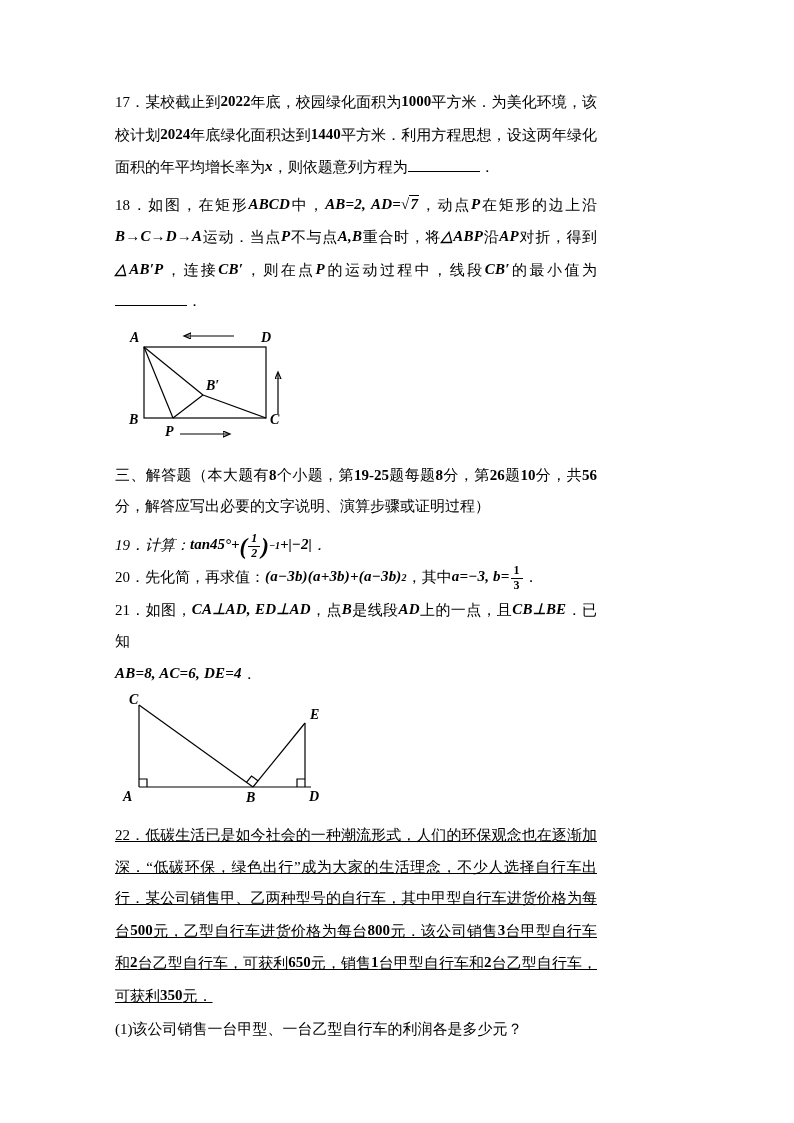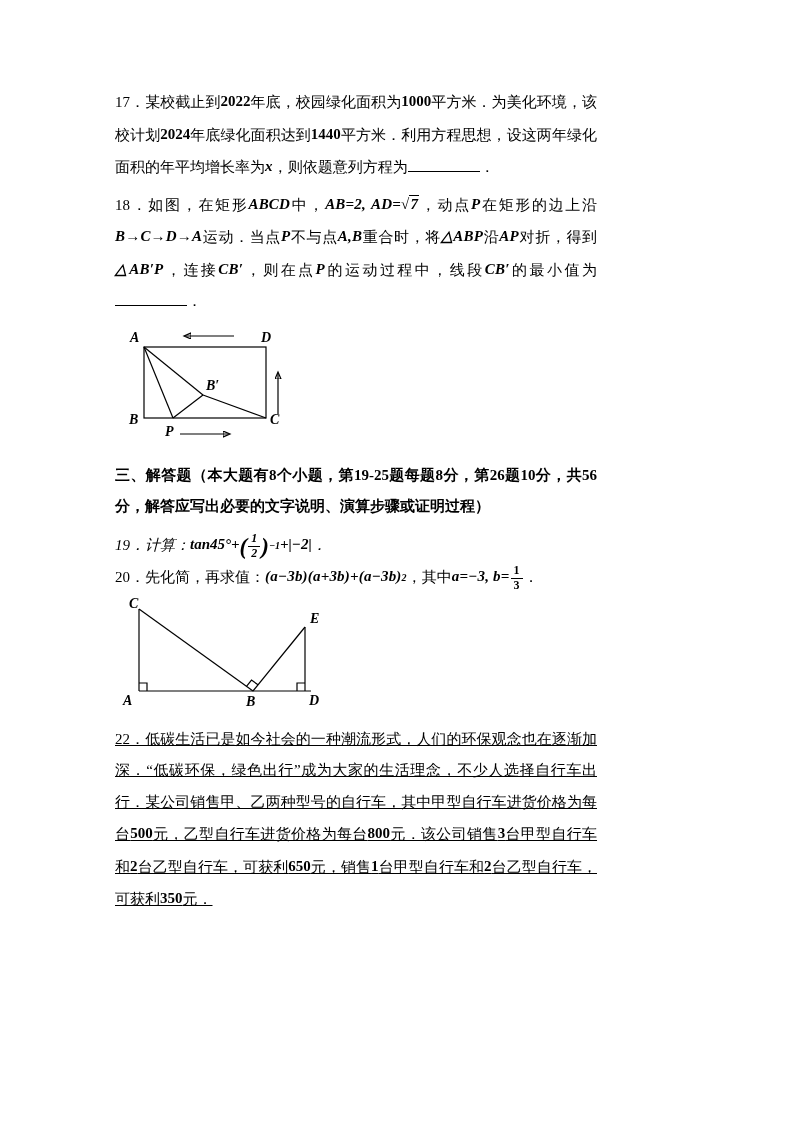--- a/index.html
+++ b/index.html
@@ -12,21 +12,21 @@
   }
   .sheet {
     width: 707px; height: 1123px;
     padding: 86px 110px 30px 115px;
     overflow: hidden;
   }
   .para { margin: 0; line-height: 2.1; text-align: justify; }
   .cn { font-family: "Liberation Serif", "DejaVu Sans", serif; }
   .m  { font-family: "Liberation Serif", serif; font-style: italic; font-weight: bold; letter-spacing: .2px; vertical-align: 1px; }
   .n  { font-family: "Liberation Serif", serif; font-weight: bold; vertical-align: 1px; }
-  .hb { font-weight: bold; }
+  .hb { font-weight: normal; }
   .hn { font-weight: bold; font-family: "Liberation Serif", serif; }
   .heading { font-weight: bold; margin-bottom: 6px; }
   .bigp { font-family: "Liberation Serif", serif; font-weight: bold; font-size: 23px; line-height: 1; vertical-align: -4px; }
   sup { font-size: 10px; line-height: 0; }
   sup.n, sup.m { font-weight: bold; }
   .frac {
     display: inline-flex; flex-direction: column; align-items: center;
     vertical-align: middle; line-height: 1.15; font-size: 12px;
     font-weight: bold; font-family: "Liberation Serif", serif; margin: 0 1px;
   }
@@ -88,20 +88,21 @@
   <div class="para q19"><span class="cn">19．计算：</span><span class="n">tan45°+</span><span class="bigp">(</span><span class="frac n">
         <span class="fnum">1</span>
         <span class="fden">2</span>
       </span><span class="bigp">)</span><sup class="n">−1</sup><span class="n">+|−2|</span><span class="cn">．</span></div>
 
   <div class="para q20"><span class="cn">20．先化简，再求值：</span><span class="m">(a−3b)(a+3b)+(a−3b)</span><sup class="m">2</sup><span class="cn">，其中</span><span class="m">a=−3, b=</span><span class="frac n">
         <span class="fnum">1</span>
         <span class="fden">3</span>
       </span><span class="cn">．</span></div>
 
+  <div class="para q21"><span class="cn">21．如图，</span><span class="m">CA⊥AD, ED⊥AD</span><span class="cn">，点</span><span class="m">B</span><span class="cn">是线段</span><span class="m">AD</span><span class="cn">上的一点，且</span><span class="m">CB⊥BE</span><span class="cn">．已知</span><br><span class="m">AB=8, AC=6, DE=4</span><span class="cn">．</span></div>
 
   <figure class="fig21">
     <svg width="212" height="116" viewBox="0 0 212 116">
       <line x1="24" y1="95" x2="196" y2="95"></line>
       <line x1="24" y1="95" x2="24" y2="13"></line>
       <line x1="24" y1="13" x2="138" y2="95"></line>
       <line x1="138" y1="95" x2="190" y2="31"></line>
       <line x1="190" y1="31" x2="190" y2="95"></line>
       <polyline points="32,95 32,87 24,87"></polyline>
       <polyline points="182,95 182,87 190,87"></polyline>
@@ -109,14 +110,15 @@
       <text x="14" y="12">C</text>
       <text x="8" y="109">A</text>
       <text x="131" y="110">B</text>
       <text x="194" y="109">D</text>
       <text x="195" y="27">E</text>
     </svg>
   </figure>
 
 
   <div class="para q22"><span class="cn">22．低碳生活已是如今社会的一种潮流形式，人们的环保观念也在逐渐加深．“低碳环保，绿色出行”成为大家的生活理念，不少人选择自行车出行．某公司销售甲、乙两种型号的自行车，其中甲型自行车进货价格为每台</span><span class="n">500</span><span class="cn">元，乙型自行车进货价格为每台</span><span class="n">800</span><span class="cn">元．该公司销售</span><span class="n">3</span><span class="cn">台甲型自行车和</span><span class="n">2</span><span class="cn">台乙型自行车，可获利</span><span class="n">650</span><span class="cn">元，销售</span><span class="n">1</span><span class="cn">台甲型自行车和</span><span class="n">2</span><span class="cn">台乙型自行车，可获利</span><span class="n">350</span><span class="cn">元．</span></div>
+  <div class="para"><span class="cn">(1)该公司销售一台甲型、一台乙型自行车的利润各是多少元？</span></div>
 
 </div>
 
 </body></html>

